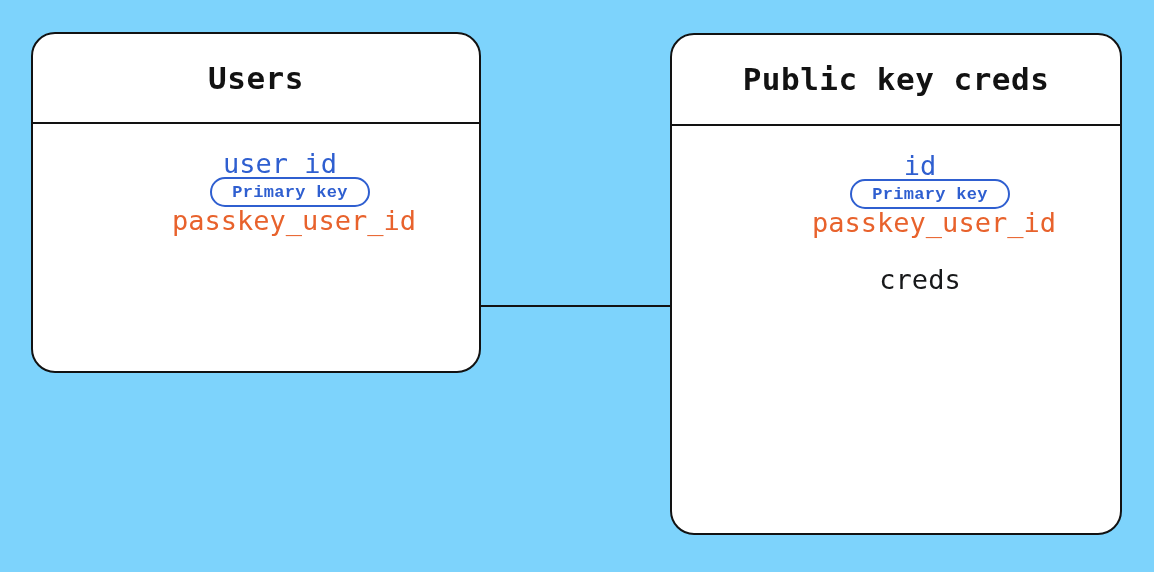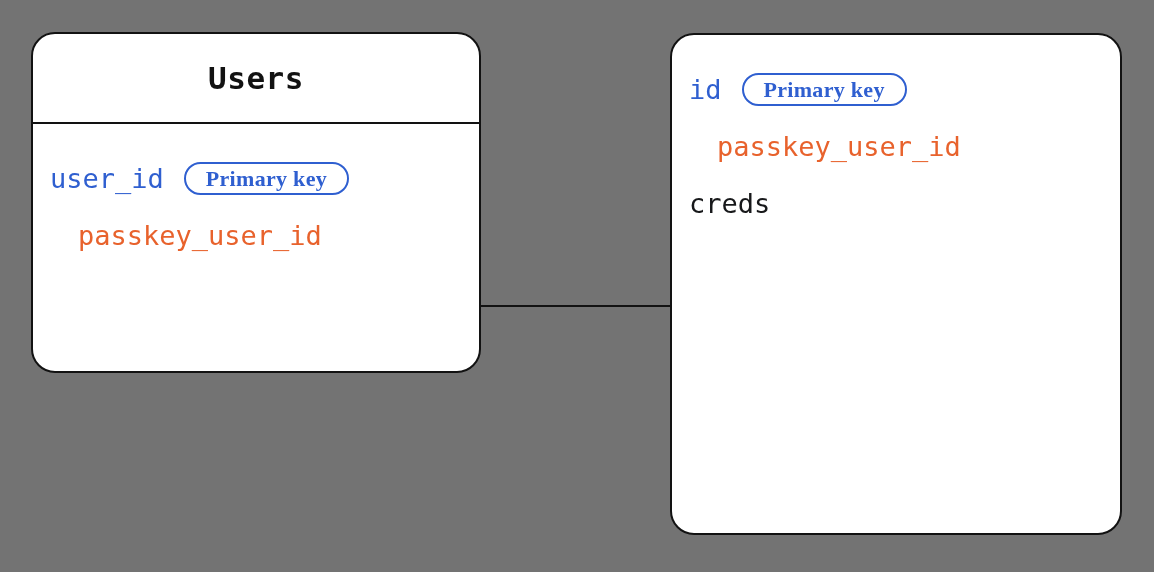--- a/index.html
+++ b/index.html
@@ -9,21 +9,21 @@
     background: #ffffff;
   }
   body {
     font-family: "DejaVu Sans Mono", monospace;
     -webkit-font-smoothing: antialiased;
   }
   #canvas {
     position: relative;
     width: 1154px;
     height: 572px;
-    background: #737373;
+    background: #7dd3fc;
     overflow: hidden;
   }
 
   
   .entity {
     position: absolute;
     box-sizing: border-box;
     background: #ffffff;
     border: 2px solid #121212;
     border-radius: 24px;
@@ -47,22 +47,23 @@
     line-height: 1;
   }
   .entity-body {
     box-sizing: border-box;
     width: 100%;
   }
   .field-row {
     display: flex;
     align-items: center;
     height: 57px;
-    padding-left: 17px;
+    padding-left: 48px;
     box-sizing: border-box;
+    flex-direction: column;
   }
   .field-name {
     font-family: "DejaVu Sans Mono", monospace;
     font-size: 27px;
     line-height: 1;
     color: #17181A;
     white-space: nowrap;
   }
   .field-name.pk   { color: #2F5FD0; }
   .field-name.fk   { color: #E8622C; margin-left: 28px; }
@@ -74,23 +75,23 @@
     justify-content: center;
     margin-left: 20px;
     height: 33px;
     padding: 0 20px;
     box-sizing: border-box;
     border: 2px solid #2F5FD0;
     border-radius: 999px;
     background: #ffffff;
   }
   .pk-badge-label {
-    font-family: Liberation Serif, serif;
+    font-family: Liberation Mono, monospace;
     font-weight: bold;
-    font-size: 22px;
+    font-size: 17px;
     letter-spacing: 0.3px;
     color: #2F5FD0;
     white-space: nowrap;
     line-height: 1;
   }
 
   
   .connector {
     position: absolute;
     background: #121212;
@@ -136,20 +137,23 @@
 
 
       <div class="field-row">
         <span class="field-name fk">passkey_user_id</span>
       </div>
 
     </div>
   </div>
 
   <div class="entity" id="entity-pkcreds">
+    <div class="entity-header">
+      <span class="entity-title">Public key creds</span>
+    </div>
     <div class="entity-body">
 
       <div class="field-row">
         <span class="field-name pk">id</span>
         <span class="pk-badge">
           <span class="pk-badge-label">Primary key</span>
         </span>
       </div>
 
 

